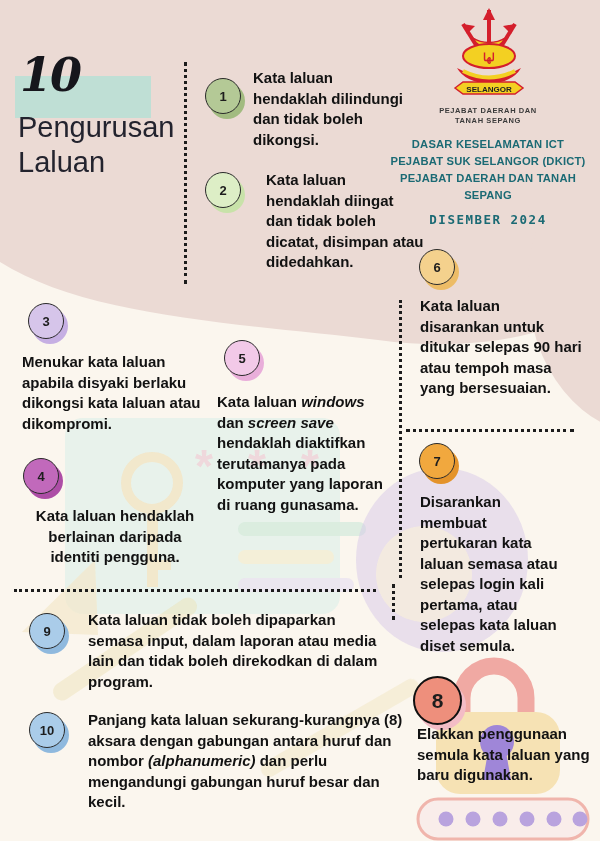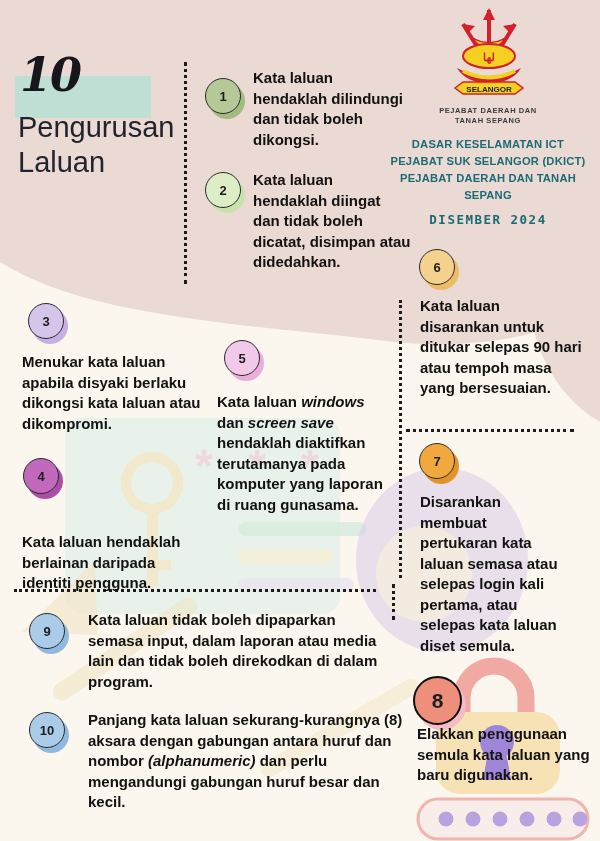--- a/index.html
+++ b/index.html
@@ -180,23 +180,23 @@
       <span>8</span>
     </div>
   <div class="badge" style="left: 29px; top: 613px; background: rgb(170, 204, 233); box-shadow: rgb(143, 185, 222) 4px 5px 0px;">
       <span>9</span>
     </div>
   <div class="badge" style="left: 29px; top: 712px; background: rgb(170, 204, 233); box-shadow: rgb(143, 185, 222) 4px 5px 0px;">
       <span>10</span>
     </div>
 
   <div class="itext" style="left:253px; top:68px;  width:158px;">Kata laluan hendaklah dilindungi dan tidak boleh dikongsi.</div>
-  <div class="itext" style="left:253px; top:170px; width:158px;">Kata laluan hendaklah diingat dan tidak boleh dicatat, disimpan atau didedahkan.</div>
+  <div class="itext" style="left:266px; top:170px; width:158px;">Kata laluan hendaklah diingat dan tidak boleh dicatat, disimpan atau didedahkan.</div>
   <div class="itext" style="left:22px;  top:352px; width:186px;">Menukar kata laluan apabila disyaki berlaku dikongsi kata laluan atau dikompromi.</div>
-  <div class="itext" style="left:22px;  top:532px; width:186px;">Kata laluan hendaklah berlainan daripada identiti pengguna.</div>
+  <div class="itext" style="left:22px;  top:506px; width:186px;text-align:center;">Kata laluan hendaklah berlainan daripada identiti pengguna.</div>
   <div class="itext" style="left:217px; top:392px; width:172px;"><span>Kata laluan </span><i>windows</i><span> dan </span><i>screen save</i><span> hendaklah diaktifkan terutamanya pada komputer yang laporan di ruang gunasama.</span></div>
   <div class="itext" style="left:420px; top:296px; width:162px;">Kata laluan disarankan untuk ditukar selepas 90 hari atau tempoh masa yang bersesuaian.</div>
   <div class="itext" style="left:420px; top:492px; width:146px;">Disarankan membuat pertukaran kata laluan semasa atau selepas login kali pertama, atau selepas kata laluan diset semula.</div>
   <div class="itext" style="left:417px; top:724px; width:180px;">Elakkan penggunaan semula kata laluan yang baru digunakan.</div>
   <div class="itext" style="left:88px;  top:610px; width:304px;">Kata laluan tidak boleh dipaparkan semasa input, dalam laporan atau media lain dan tidak boleh direkodkan di dalam program.</div>
   <div class="itext" style="left:88px;  top:710px; width:316px;"><span>Panjang kata laluan sekurang-kurangnya (8) aksara dengan gabungan antara huruf dan nombor </span><i>(alphanumeric)</i><span> dan perlu mengandungi gabungan huruf besar dan kecil.</span></div>
 
 </div>
 
 </body></html>

